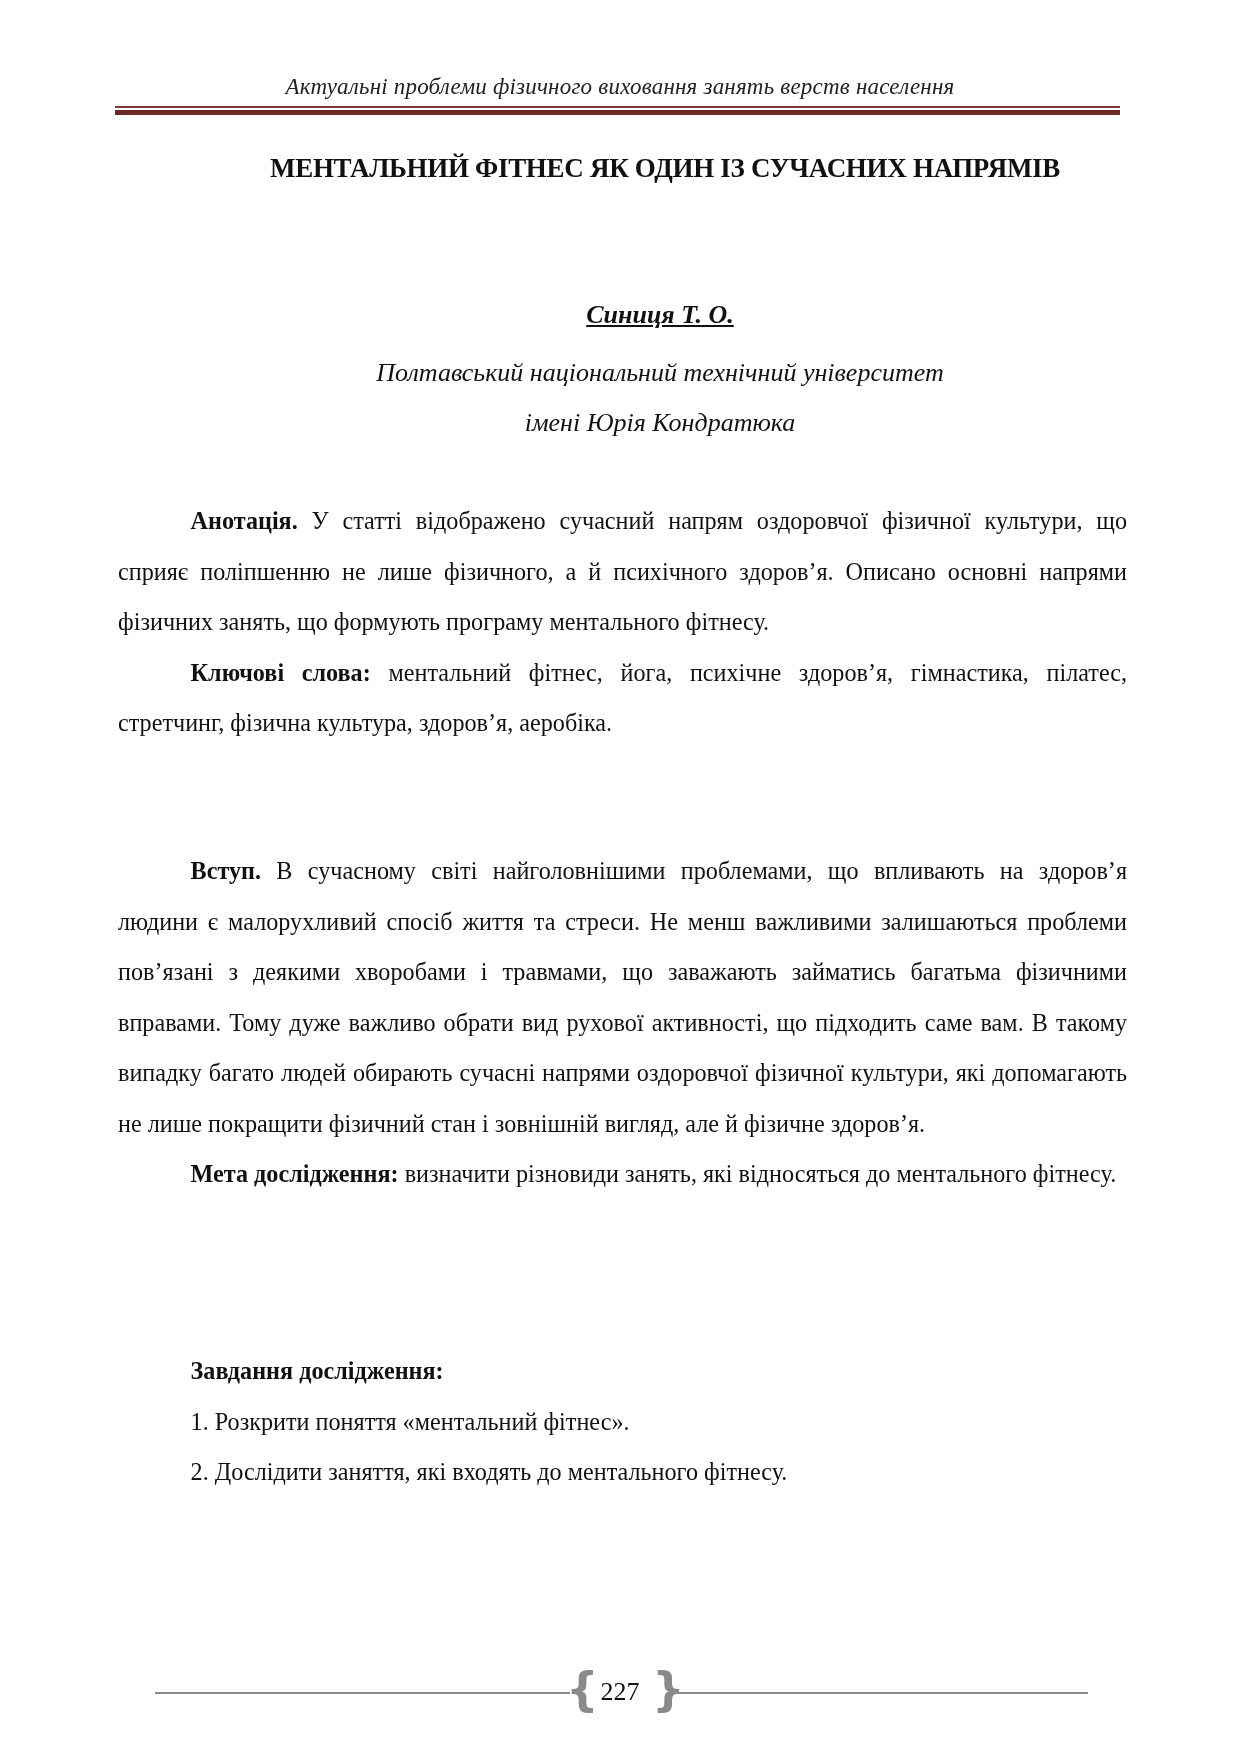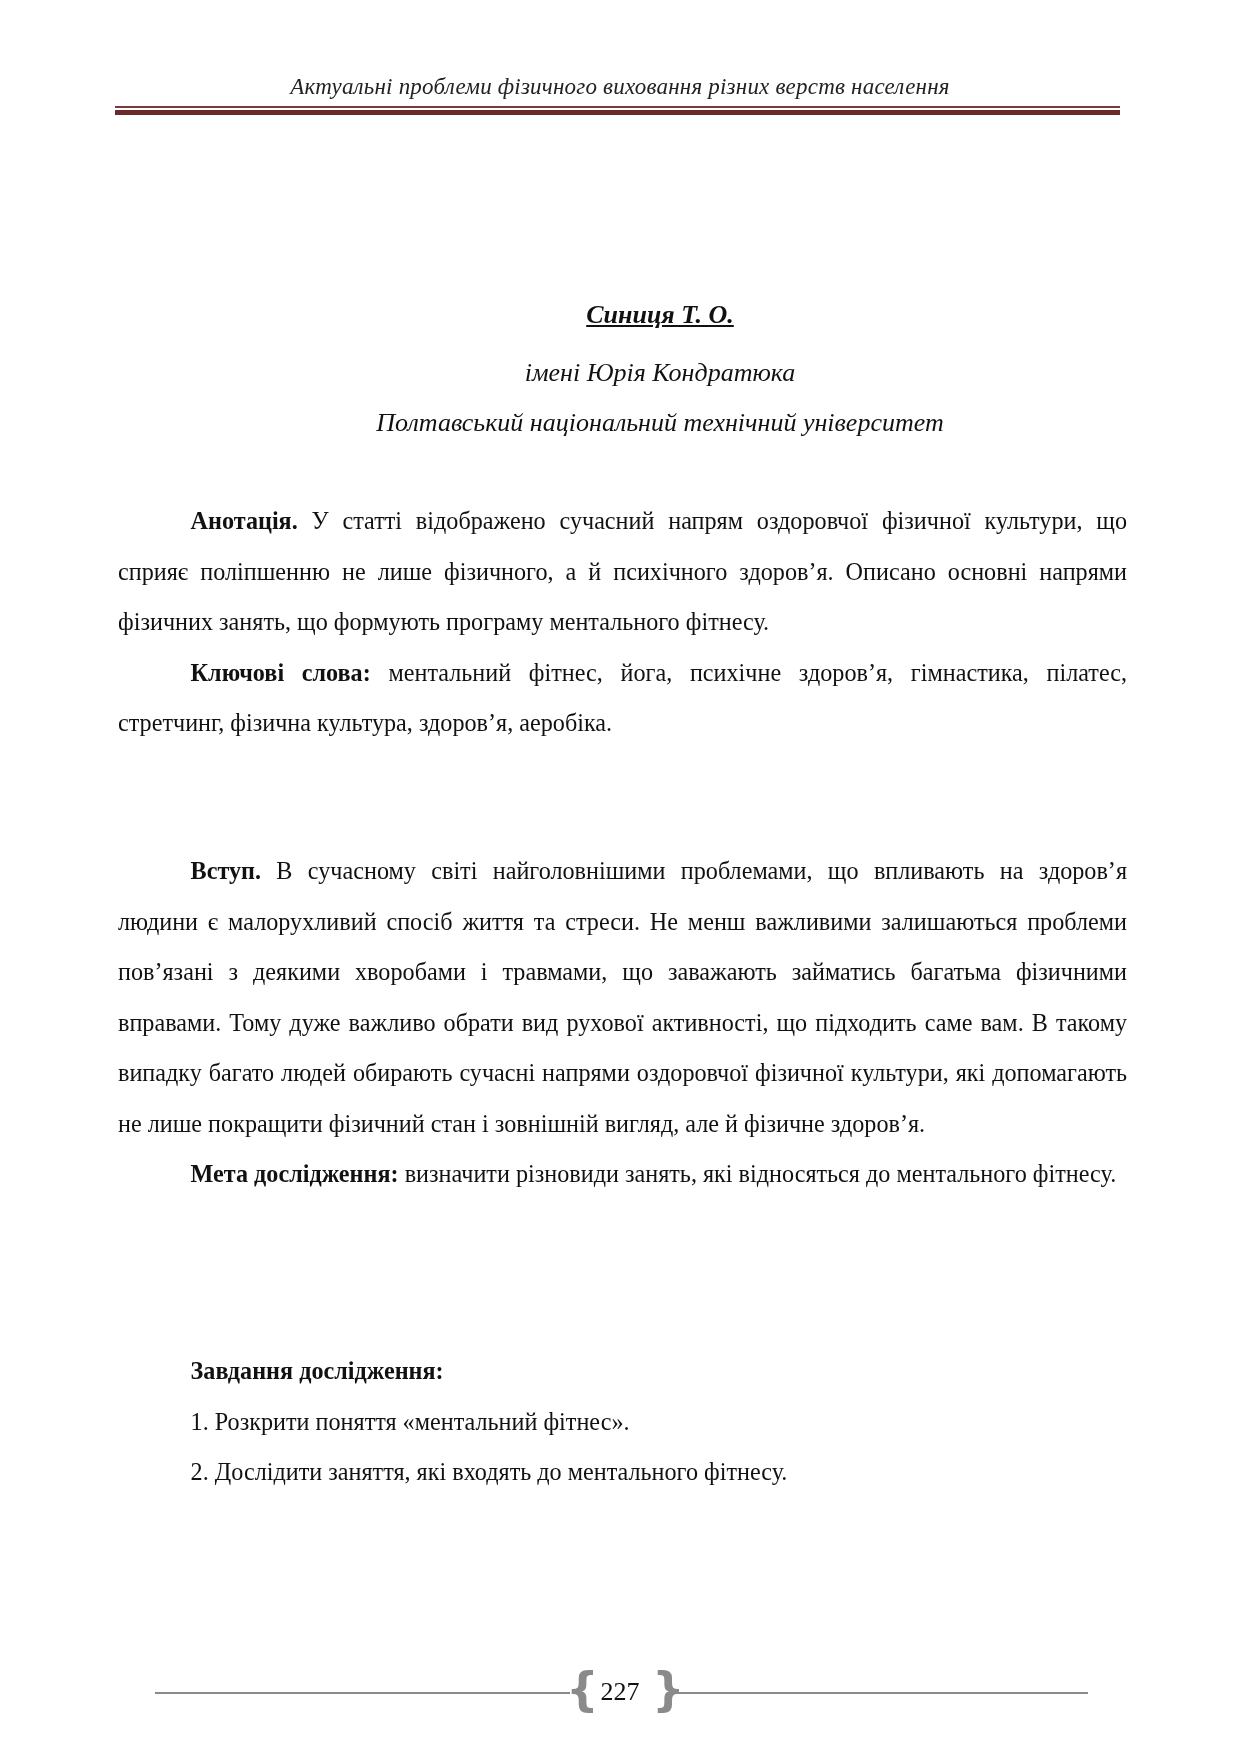--- a/index.html
+++ b/index.html
@@ -64,32 +64,33 @@
   .page-number {
     position: absolute; left: 590px; top: 1677px; width: 60px; text-align: center;
     font-family: "Liberation Serif", serif; font-size: 26px; color: #111;
   }
 </style>
 </head>
 <body>
 
 <div class="page">
 
-  <div class="running-head">Актуальні проблеми фізичного виховання різних верств населення</div>
+  <div class="running-head">Актуальні проблеми фізичного виховання занять верств населення</div>
   <div class="head-rule-thin"></div>
   <div class="head-rule-thick"></div>
 
   <div class="title">
+    <span class="l1">МЕНТАЛЬНИЙ ФІТНЕС ЯК ОДИН ІЗ СУЧАСНИХ НАПРЯМІВ</span>
   </div>
 
   <div class="author">Синиця Т. О.</div>
 
   <div class="affil">
+    <span>Полтавський національний технічний університет</span>
     <span>імені Юрія Кондратюка</span>
-    <span>Полтавський національний технічний університет</span>
   </div>
 
   <div class="body abstract">
     <p><span class="bold">Анотація.</span><span> У статті відображено сучасний напрям оздоровчої фізичної культури, що сприяє поліпшенню не лише фізичного, а й психічного здоров’я. Описано основні напрями фізичних занять, що формують програму ментального фітнесу.</span></p>
     <p><span class="bold">Ключові слова:</span><span> ментальний фітнес, йога, психічне здоров’я, гімнастика, пілатес, стретчинг, фізична культура, здоров’я, аеробіка.</span></p>
   </div>
 
   <div class="body intro">
     <p><span class="bold">Вступ.</span><span> В сучасному світі найголовнішими проблемами, що впливають на здоров’я людини є малорухливий спосіб життя та стреси. Не менш важливими залишаються проблеми пов’язані з деякими хворобами і травмами, що заважають займатись багатьма фізичними вправами. Тому дуже важливо обрати вид рухової активності, що підходить саме вам. В такому випадку багато людей обирають сучасні напрями оздоровчої фізичної культури, які допомагають не лише покращити фізичний стан і зовнішній вигляд, але й фізичне здоров’я.</span></p>
     <p><span class="bold">Мета дослідження:</span><span> визначити різновиди занять, які відносяться до ментального фітнесу.</span></p>

